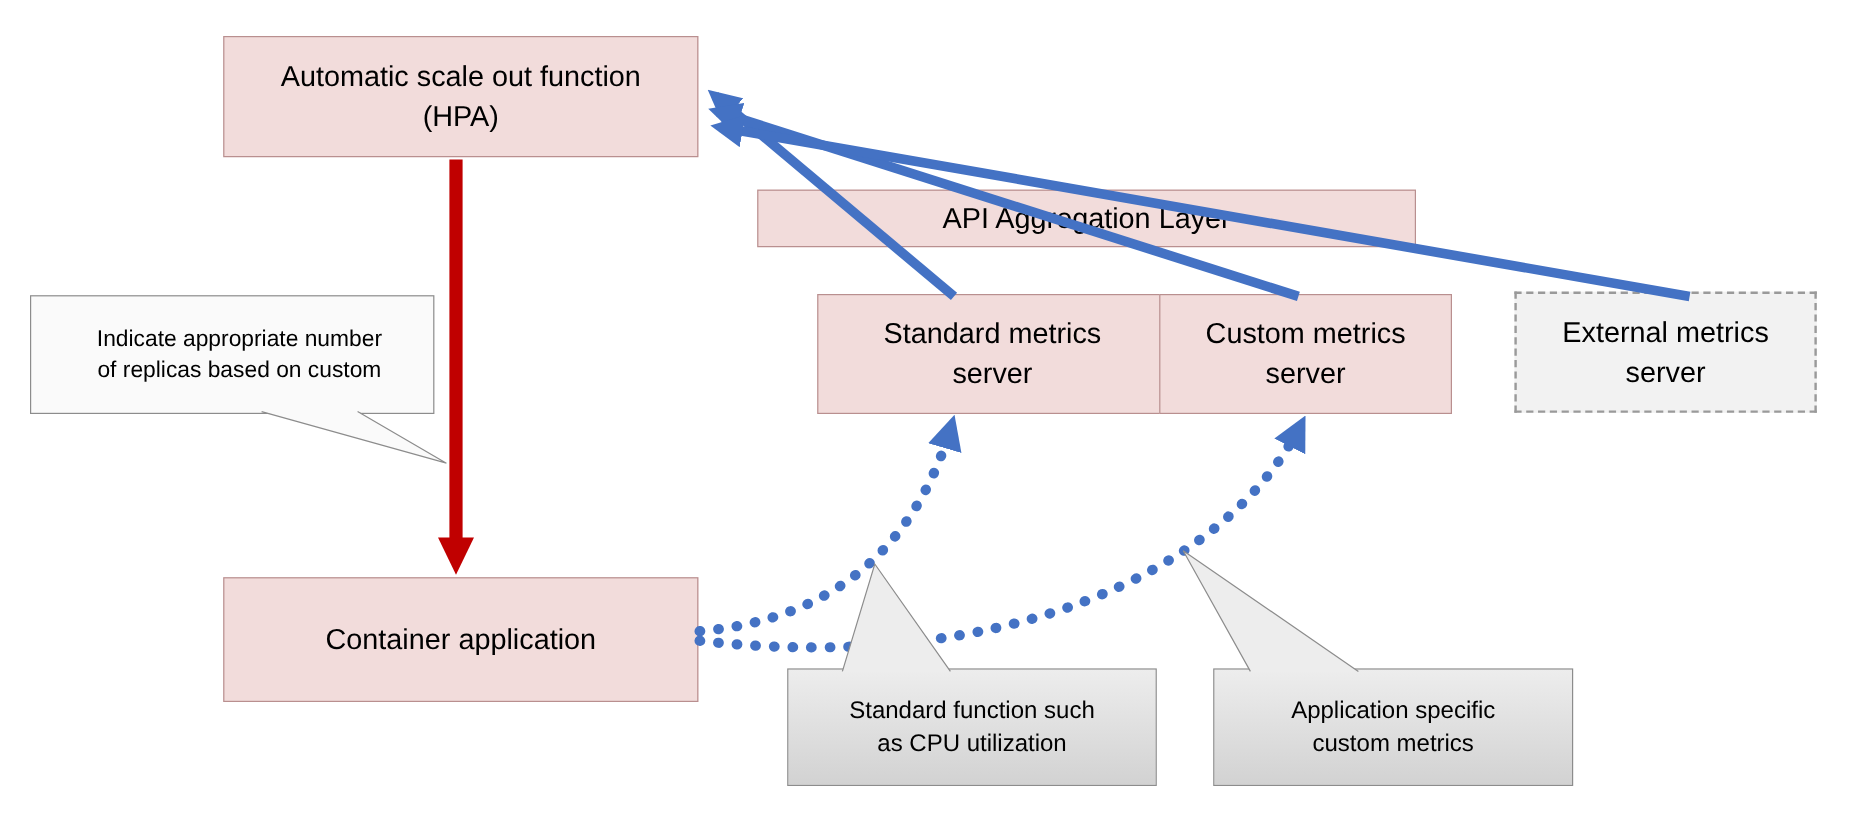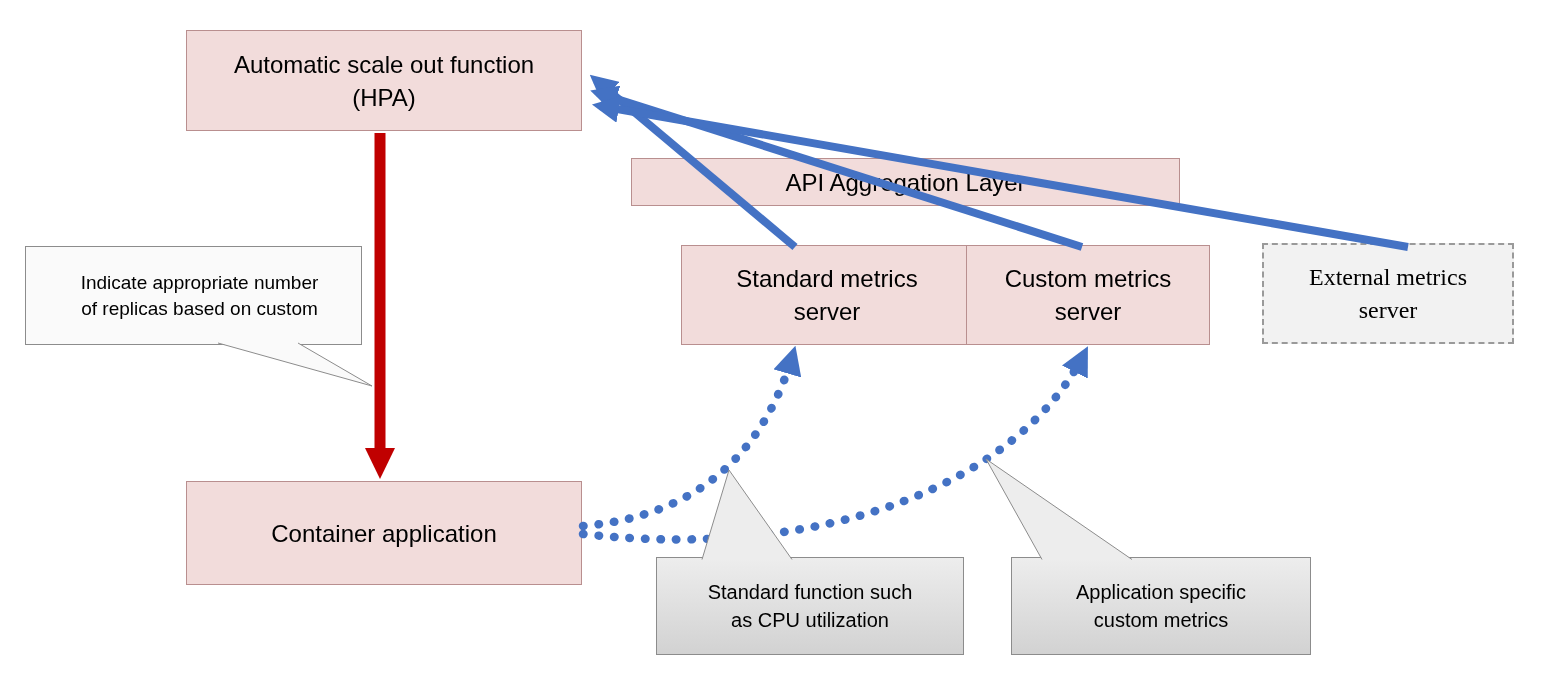--- a/index.html
+++ b/index.html
@@ -15,21 +15,20 @@
     display: flex; flex-direction: column; justify-content: center; align-items: center;
     text-align: center;
   }
   .pink {
     background: var(--node-fill, #f2dcdb);
     border: 1.5px solid var(--node-border, #b98f8f);
   }
   .external {
     background: var(--external-fill, #f2f2f2);
     border: 2px dashed var(--external-border, #9a9a9a);
-    font-family: Liberation Serif, serif;
   }
   .node .line { font-size: 24px; line-height: 33px; }
 
   .callout {
     position: absolute; z-index: 2;
     display: flex; flex-direction: column; justify-content: center; align-items: center;
     text-align: center;
     border: 1px solid var(--callout-border, #8c8c8c);
   }
   .callout.white { background: #fafafa; }

